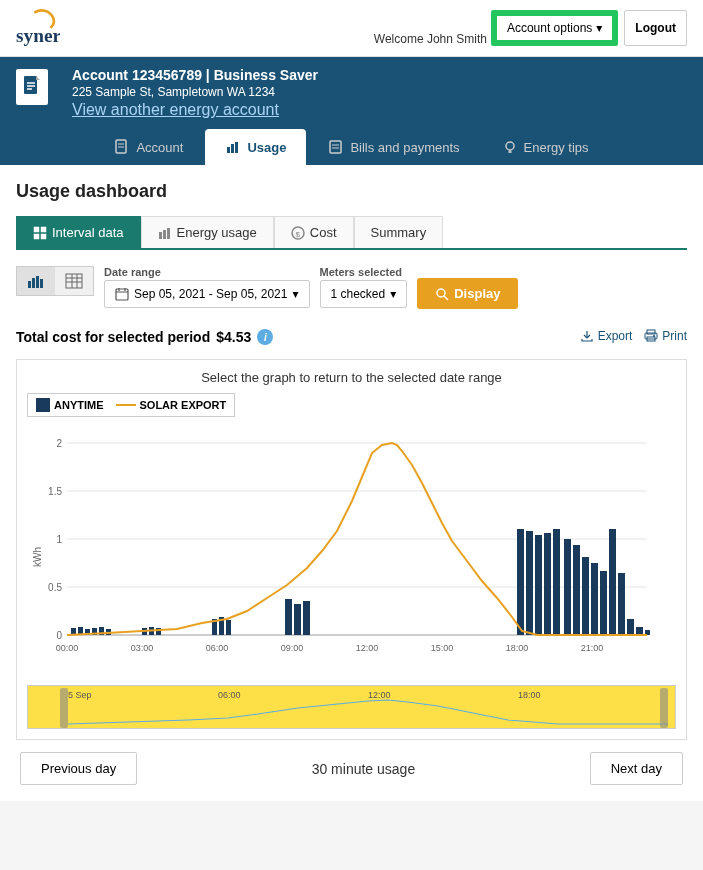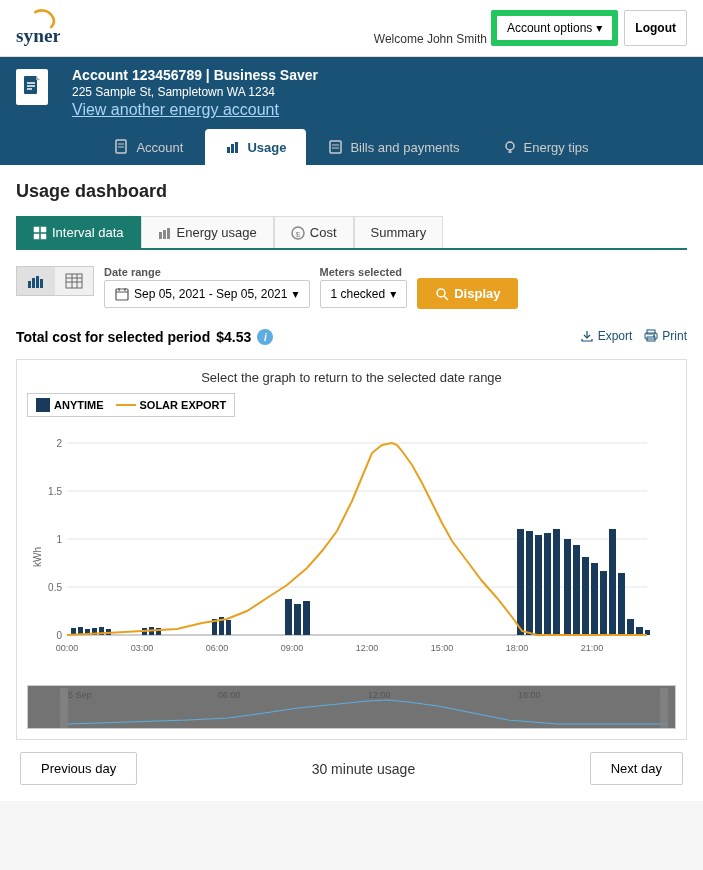--- a/index.html
+++ b/index.html
@@ -429,21 +429,21 @@
         <rect x="600" y="196" width="7" height="16" fill="#1a3a5c"></rect>
         <rect x="609" y="204" width="7" height="8" fill="#1a3a5c"></rect>
 
         <rect x="618" y="207" width="5" height="5" fill="#1a3a5c"></rect>
 
         <polyline points="40,212 80,210 115,208 150,206 175,200 200,196 220,188 240,175 260,162 280,145 295,128 310,108 325,78 335,54 345,30 355,22 365,20 370,22 375,28 385,42 395,60 405,80 415,100 425,118 440,138 455,158 470,175 485,194 495,208 510,212 560,212 620,212" fill="none" stroke="#e8a020" stroke-width="2"></polyline>
       </svg>
     </div>
 
     
-    <div class="mini-timeline" style="position:relative; height:44px; border:1px solid #ccc; background:#737373; margin-top:2px;">
+    <div class="mini-timeline" style="position:relative; height:44px; border:1px solid #ccc; background:#fde047; margin-top:2px;">
       <svg width="640" height="44" viewBox="0 0 640 44">
 
         <polyline points="40,38 100,36 160,34 200,32 230,28 270,22 310,18 340,15 360,14 380,16 410,20 440,26 480,34 530,38 580,38 640,38" fill="none" stroke="#5dade2" stroke-width="1.2"></polyline>
 
         <text x="40" y="12" font-size="9" fill="#555">5 Sep</text>
         <text x="190" y="12" font-size="9" fill="#555">06:00</text>
         <text x="340" y="12" font-size="9" fill="#555">12:00</text>
         <text x="490" y="12" font-size="9" fill="#555">18:00</text>
 
         <rect x="32" y="2" width="8" height="40" rx="2" fill="#888" opacity="0.6"></rect>

